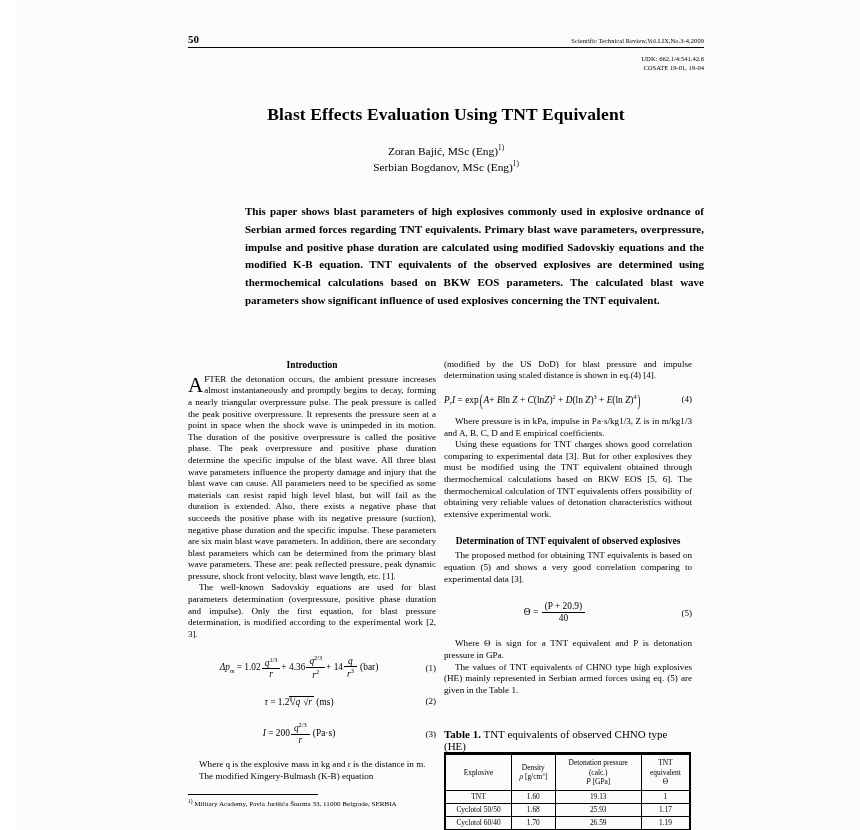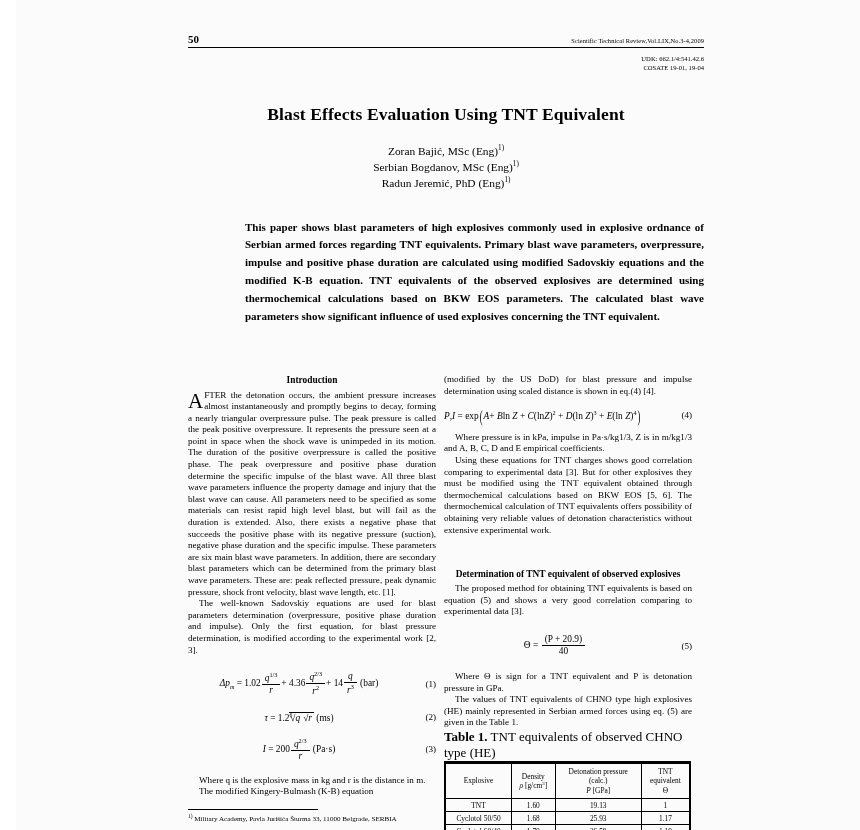--- a/index.html
+++ b/index.html
@@ -181,22 +181,22 @@
   }
   .radical { display: inline-block; }
   .radical .rootidx { font-size: 0.6em; vertical-align: super; margin-right: -3px;}
   .radical .rootbody {
     border-top: 1px solid #000;
     padding: 0 2px 0 1px;
   }
 
   
   .table-caption {
-    font-size: 13px;
-    margin-top: 0;
+    font-size: 11px;
+    margin-top: 32px;
   }
   .table-caption b { font-weight: bold; }
   table.data {
     border-collapse: collapse;
     width: 247px;
     margin-top: 4px;
     font-size: 7.4px;
   }
   table.data th, table.data td {
     border: 1px solid #000;
@@ -259,23 +259,20 @@
 
   <div class="title">Blast Effects Evaluation Using TNT Equivalent</div>
 
   <div class="authors">
     <div>
       <span>Zoran Bajić, MSc (Eng)</span><span class="fn">1)</span>
     </div>
     <div>
       <span>Serbian Bogdanov, MSc (Eng)</span><span class="fn">1)</span>
     </div>
-    <div>
-      <span>Radun Jeremić, PhD (Eng)</span><span class="fn">1)</span>
-    </div>
   </div>
 
   <div class="abstract">This paper shows blast parameters of high explosives commonly used in explosive ordnance of Serbian armed forces regarding TNT equivalents. Primary blast wave parameters, overpressure, impulse and positive phase duration are calculated using modified Sadovskiy equations and the modified K-B equation. TNT equivalents of the observed explosives are determined using thermochemical calculations based on BKW EOS parameters. The calculated blast wave parameters show significant influence of used explosives concerning the TNT equivalent.</div>
 
   <div class="columns">
 
     <div class="col">
       <div class="sec-head">Introduction</div>
 
       <p class="dropcap-para"><span class="dropcap">A</span><span>FTER the detonation occurs, the ambient pressure increases almost instantaneously and promptly begins to decay, forming a nearly triangular overpressure pulse. The peak pressure is called the peak positive overpressure. It represents the pressure seen at a point in space when the shock wave is unimpeded in its motion. The duration of the positive overpressure is called the positive phase. The peak overpressure and positive phase duration determine the specific impulse of the blast wave. All three blast wave parameters influence the property damage and injury that the blast wave can cause. All parameters need to be specified as some materials can resist rapid high level blast, but will fail as the duration is extended. Also, there exists a negative phase that succeeds the positive phase with its negative pressure (suction), negative phase duration and the specific impulse. These parameters are six main blast wave parameters. In addition, there are secondary blast parameters which can be determined from the primary blast wave parameters. These are: peak reflected pressure, peak dynamic pressure, shock front velocity, blast wave length, etc. [1].</span></p>
@@ -318,21 +315,21 @@
       <div class="eq-row" style="margin-top:11px">
         <div class="eq-body" style="text-align:left">
           <i class="v">P</i>,<i class="v">I</i> = exp<span class="bigparen">(</span><i class="v">A</i>+ <i class="v">B</i>ln <i class="v">Z</i> + <i class="v">C</i>(ln<i class="v">Z</i>)<sup class="s">2</sup> + <i class="v">D</i>(ln <i class="v">Z</i>)<sup class="s">3</sup> + <i class="v">E</i>(ln <i class="v">Z</i>)<sup class="s">4</sup><span class="bigparen">)</span>
         </div>
         <div class="eq-num narrow">(4)</div>
       </div>
 
       <p class="body" style="margin-top:11px">Where pressure is in kPa, impulse in Pa·s/kg1/3, Z is in m/kg1/3 and A, B, C, D and E empirical coefficients.</p>
       <p class="body">Using these equations for TNT charges shows good correlation comparing to experimental data [3]. But for other explosives they must be modified using the TNT equivalent obtained through thermochemical calculations based on BKW EOS [5, 6]. The thermochemical calculation of TNT equivalents offers possibility of obtaining very reliable values of detonation characteristics without extensive experimental work.</p>
 
-      <div class="sec-head" style="margin-top:32px">Determination of TNT equivalent of observed explosives</div>
+      <div class="sec-head" style="margin-top:15px">Determination of TNT equivalent of observed explosives</div>
 
       <p class="body">The proposed method for obtaining TNT equivalents is based on equation (5) and shows a very good correlation comparing to experimental data [3].</p>
 
       <div class="eq-row" style="margin-top:16px">
         <div class="eq-body">
           <span>Θ</span> = <span class="frac"><span class="num">(P + 20.9)</span><span class="den">40</span></span>
         </div>
         <div class="eq-num">(5)</div>
       </div>
 

